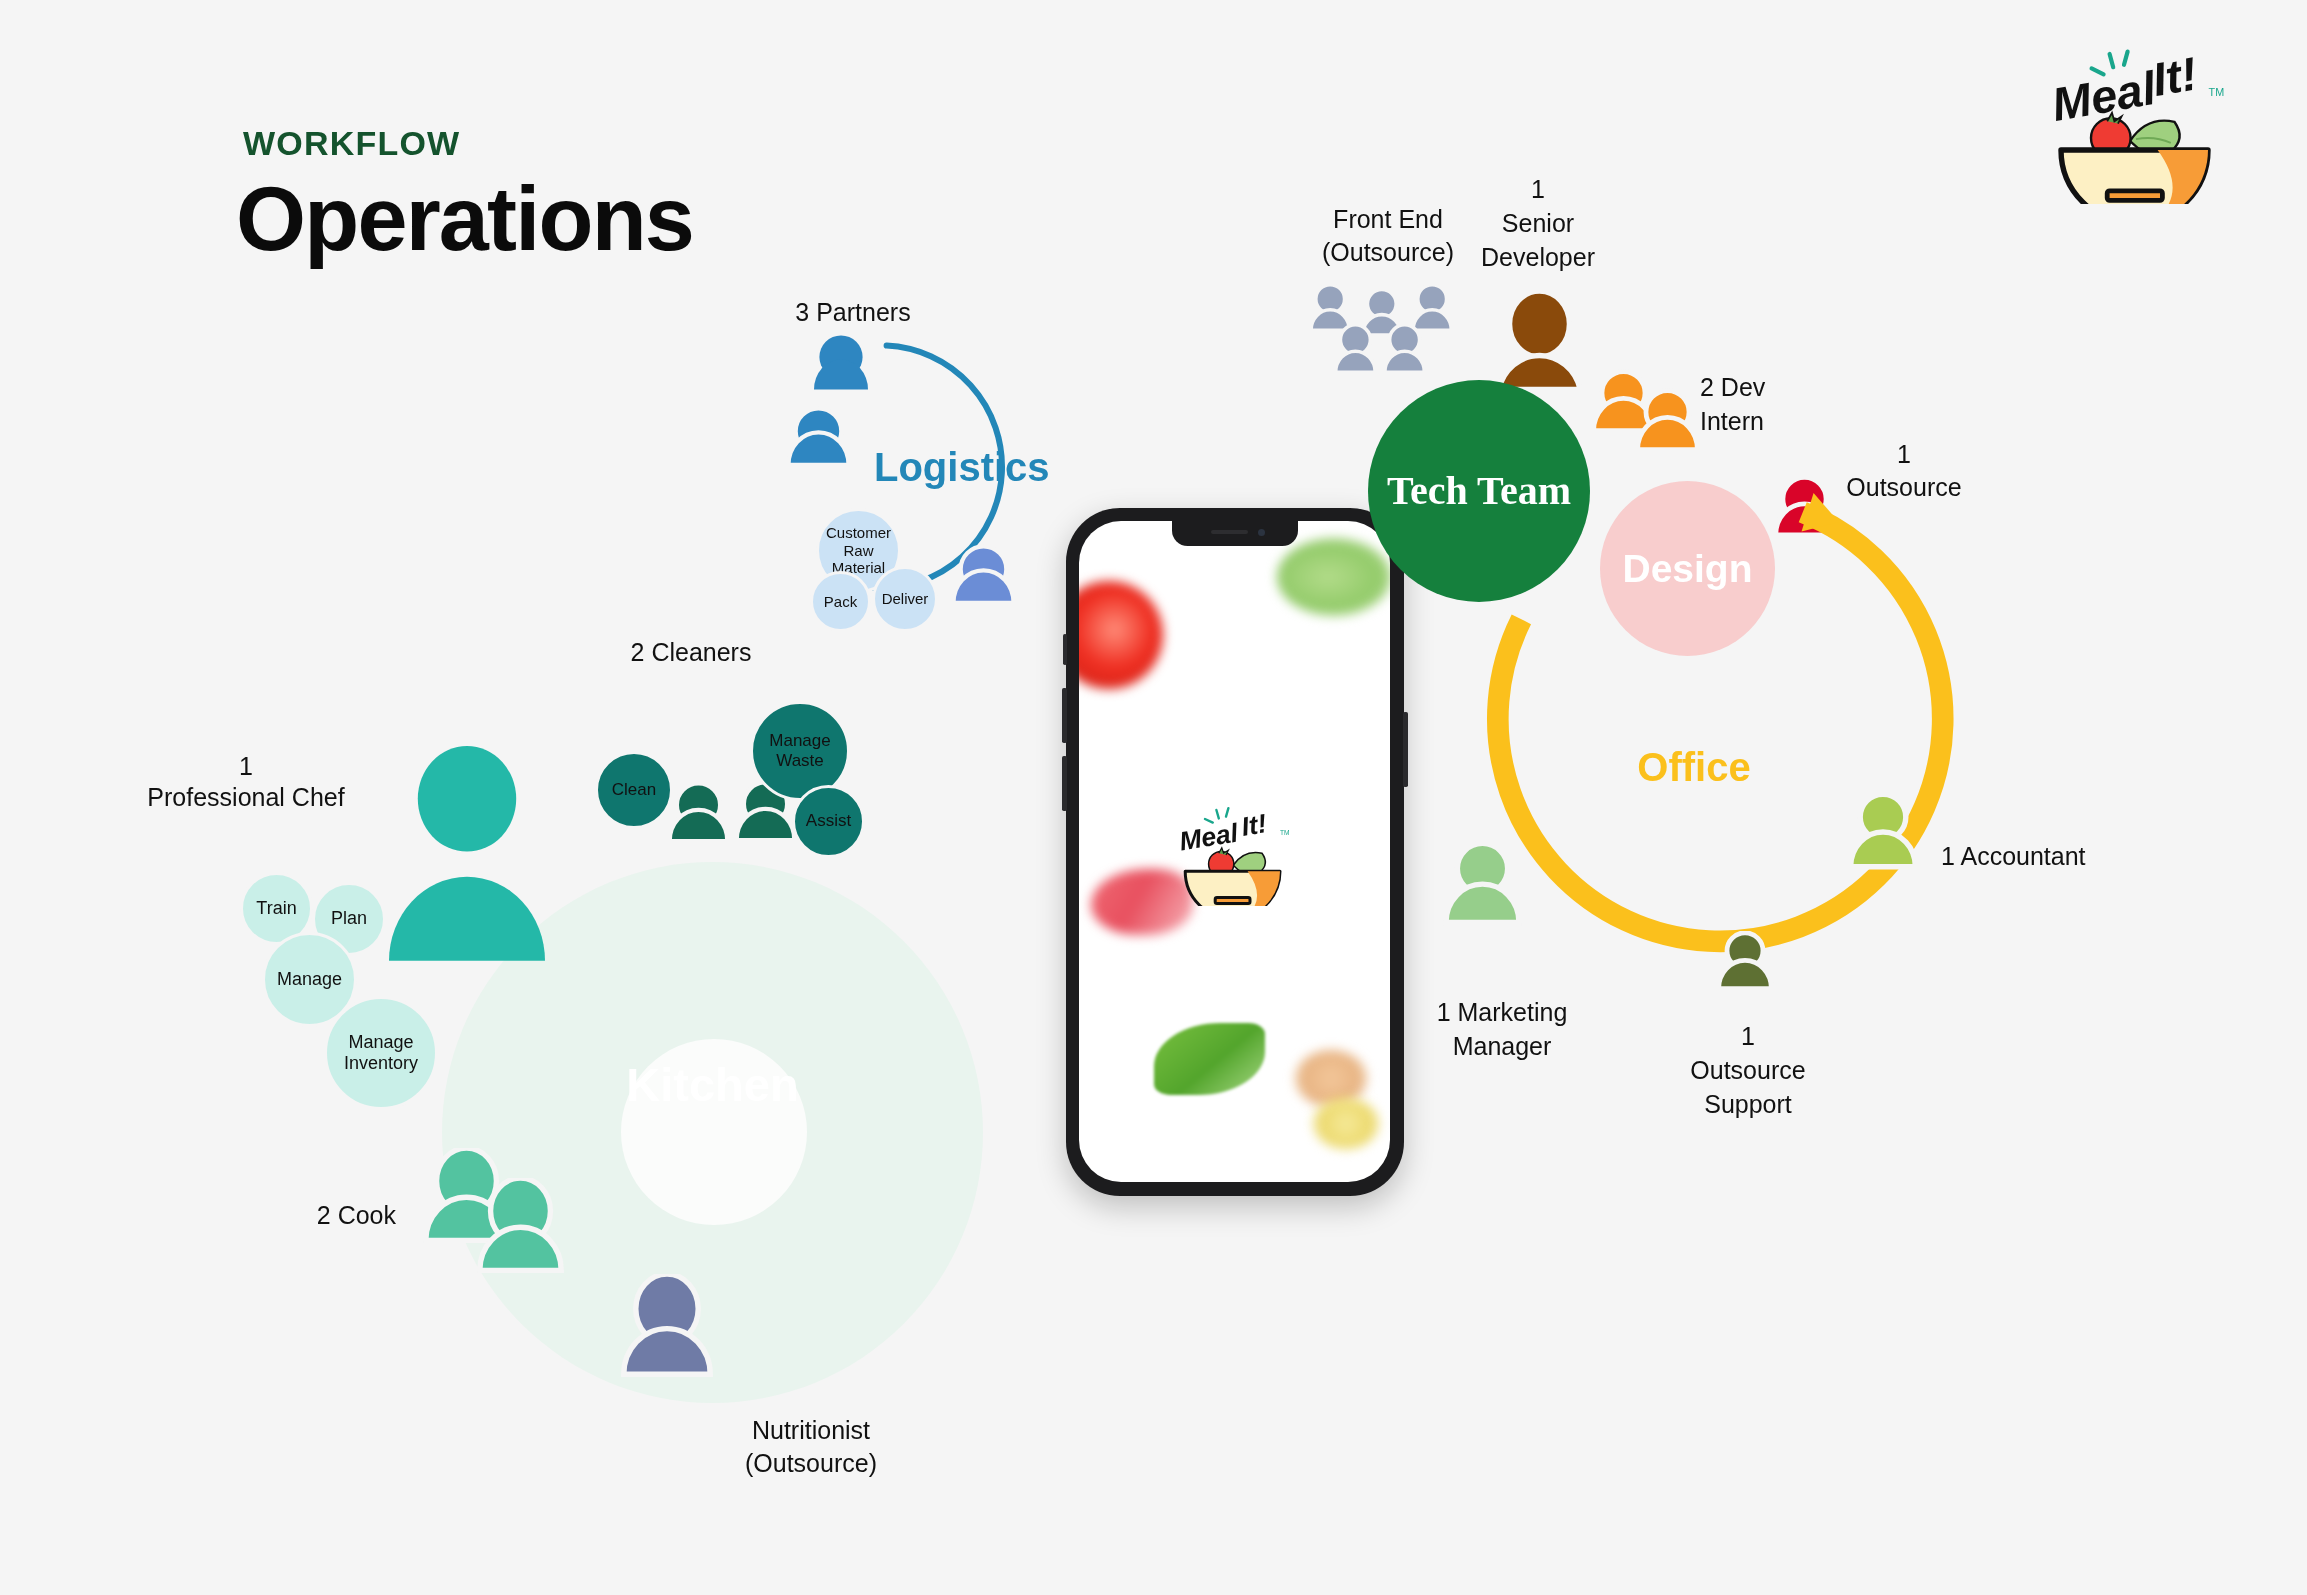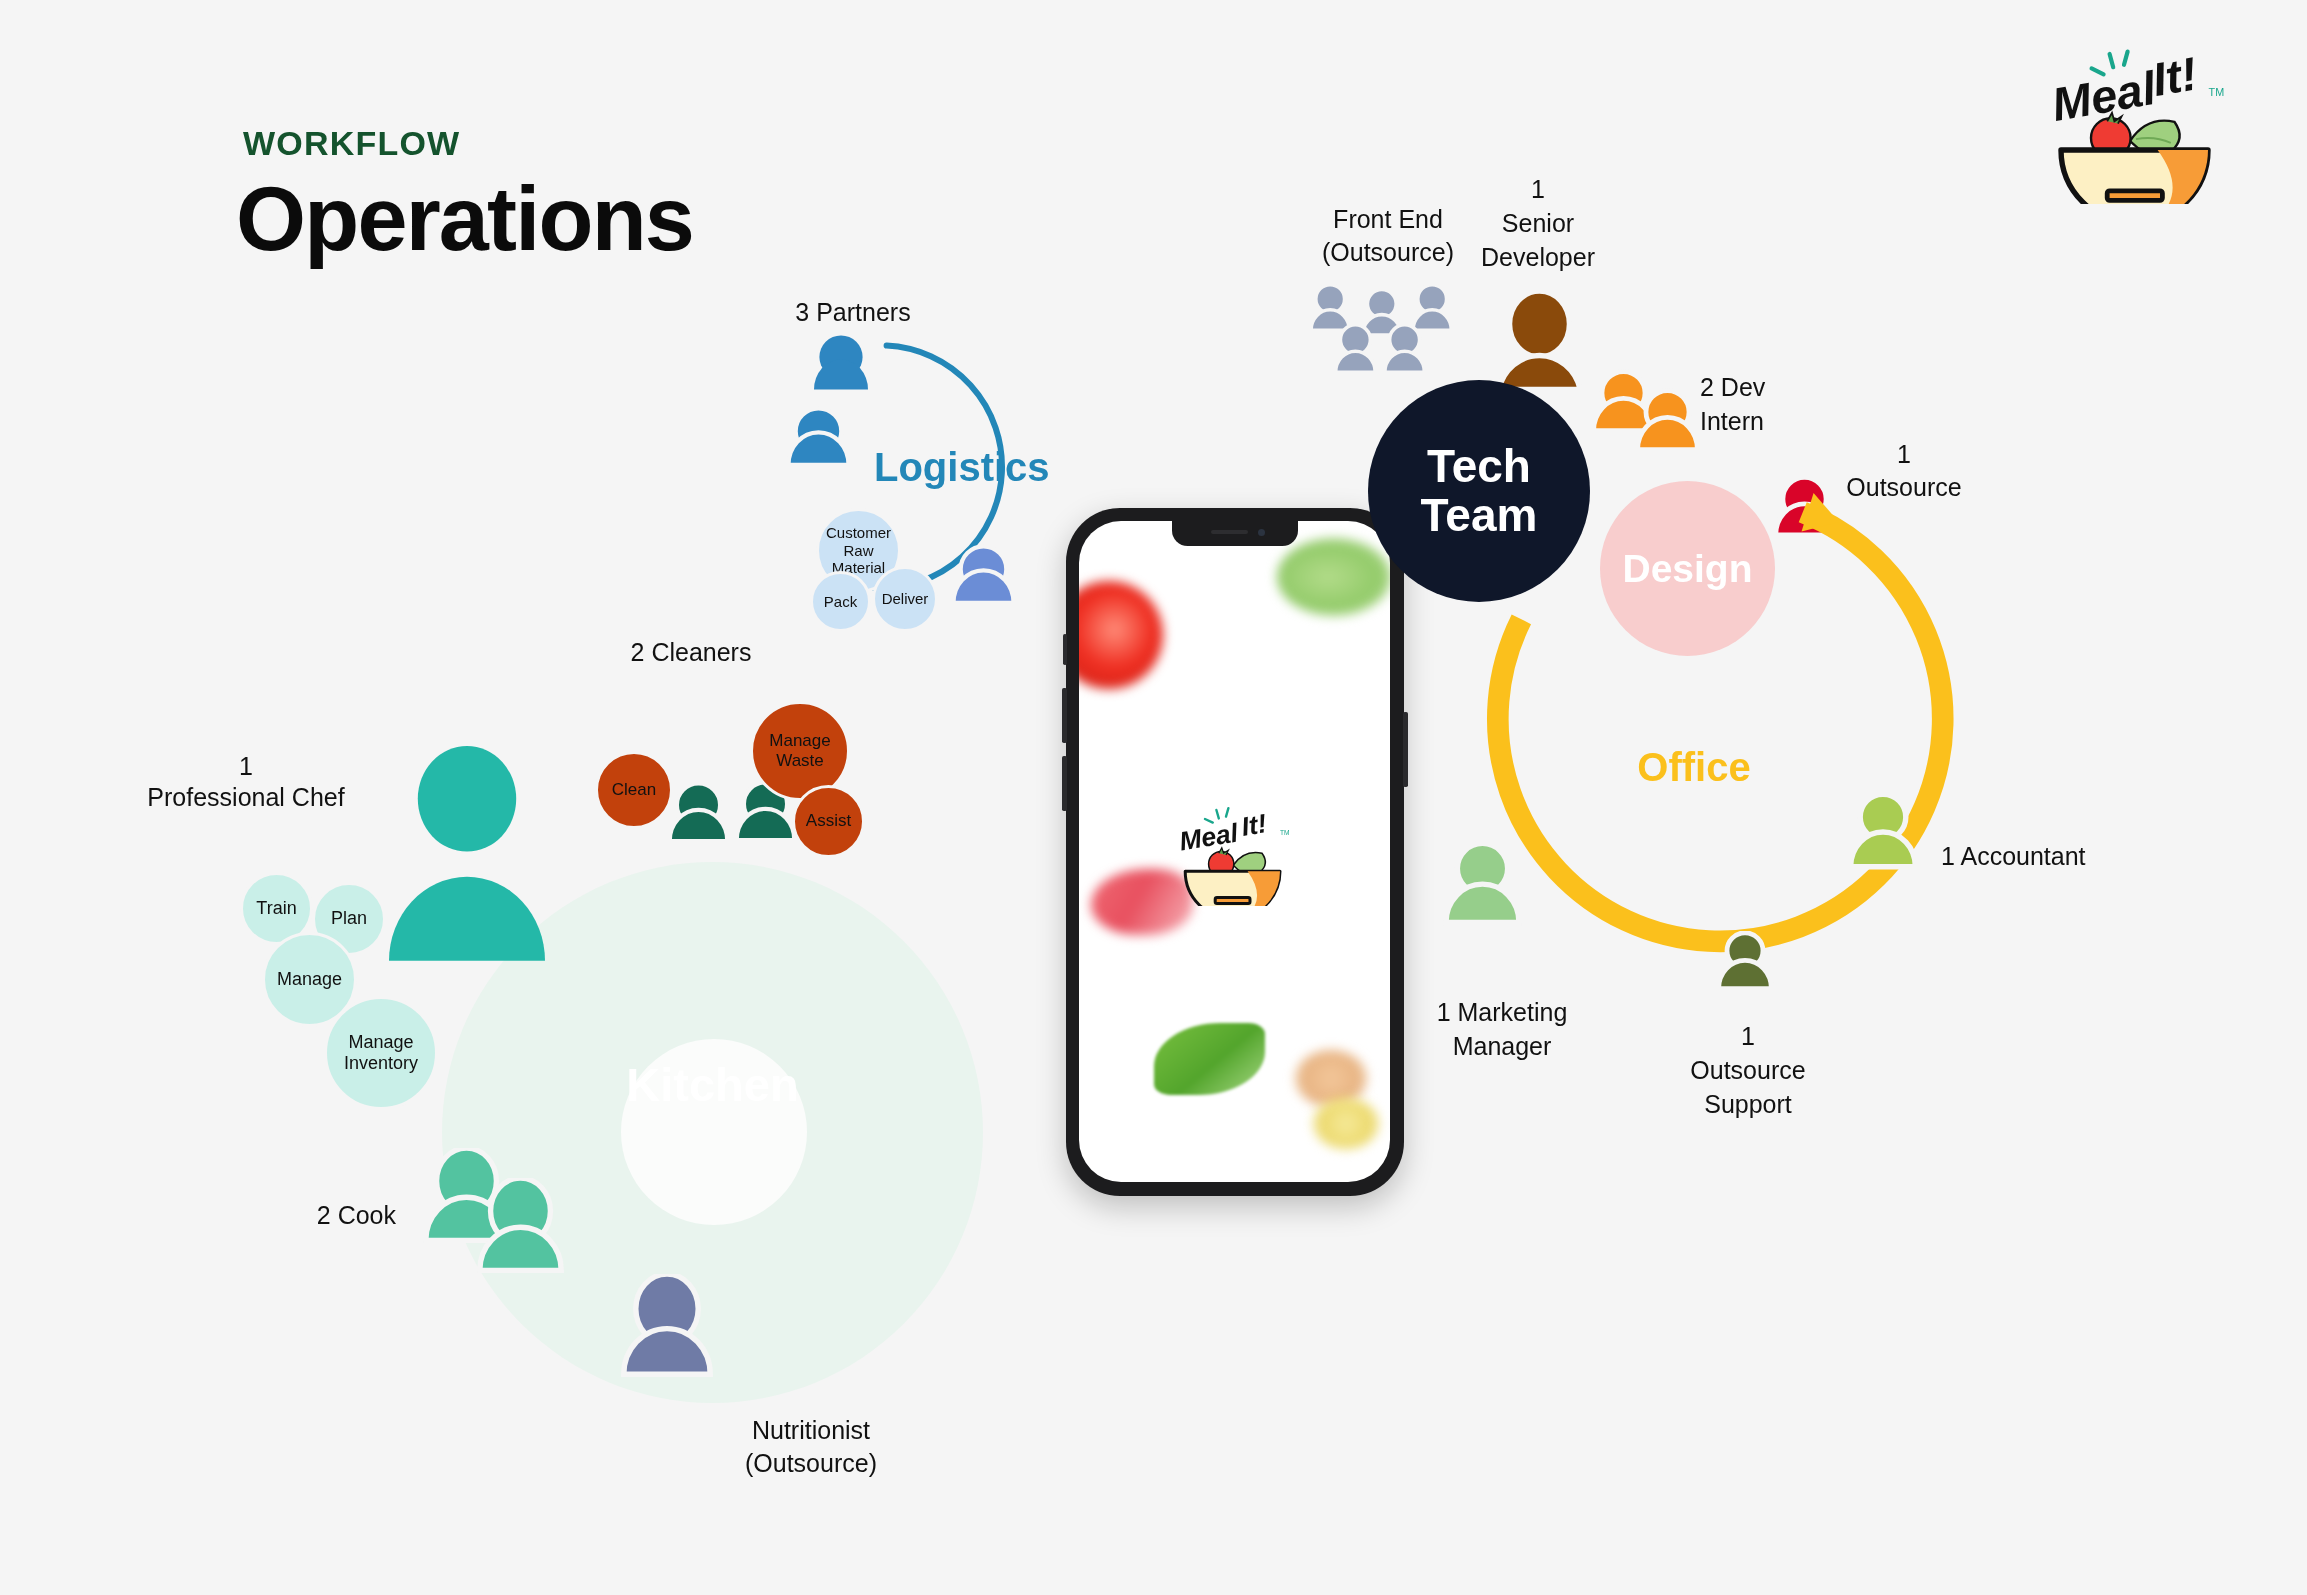--- a/index.html
+++ b/index.html
@@ -25,35 +25,35 @@
 
   
   .hub{border-radius:50%;display:flex;align-items:center;justify-content:center;
        text-align:center;font-weight:bold;line-height:1.06;}
   #kitchen-hub{left:442px;top:862px;width:541px;height:541px;
        background:#e9f4ee;color:#ffffff;font-size:47px;}
   #kitchen-hole{left:621px;top:1039px;width:186px;height:186px;border-radius:50%;
        background:#fbfcfb;}
   #kitchen-word{left:442px;top:1057px;width:541px;text-align:center;
        font-size:47px;font-weight:bold;color:#ffffff;}
-  #tech-hub{left:1368px;top:380px;width:222px;height:222px;background:#0f172a;
-       color:#fff;font-size:46px;}
+  #tech-hub{left:1368px;top:380px;width:222px;height:222px;background:#15803d;
+       color:#fff;font-size:40px;font-family:Liberation Serif, serif;}
   #design-hub{left:1600px;top:481px;width:175px;height:175px;background:#f8cdcd;
        color:#fff;font-size:39px;}
   #office-word{left:1556px;top:745px;width:276px;text-align:center;
        font-size:40px;font-weight:bold;color:#FBC01C;}
   #logistics-word{left:874px;top:445px;width:240px;text-align:left;
        font-size:40px;font-weight:bold;color:#2387B8;}
 
   
   .bub{border-radius:50%;display:flex;align-items:center;justify-content:center;
        text-align:center;color:#111;line-height:1.18;box-sizing:border-box;
        border:3px solid #f5f5f5;}
   .bub.teal{background:#c9efe8;}
-  .bub.sage{background:#c2410c;}
+  .bub.sage{background:#0f766e;}
   .bub.blue{background:#cbe2f5;}
 
   
   .person{position:absolute;}
   .person svg{display:block;}
 
   
   svg.ring{position:absolute;overflow:visible;}
 
   

